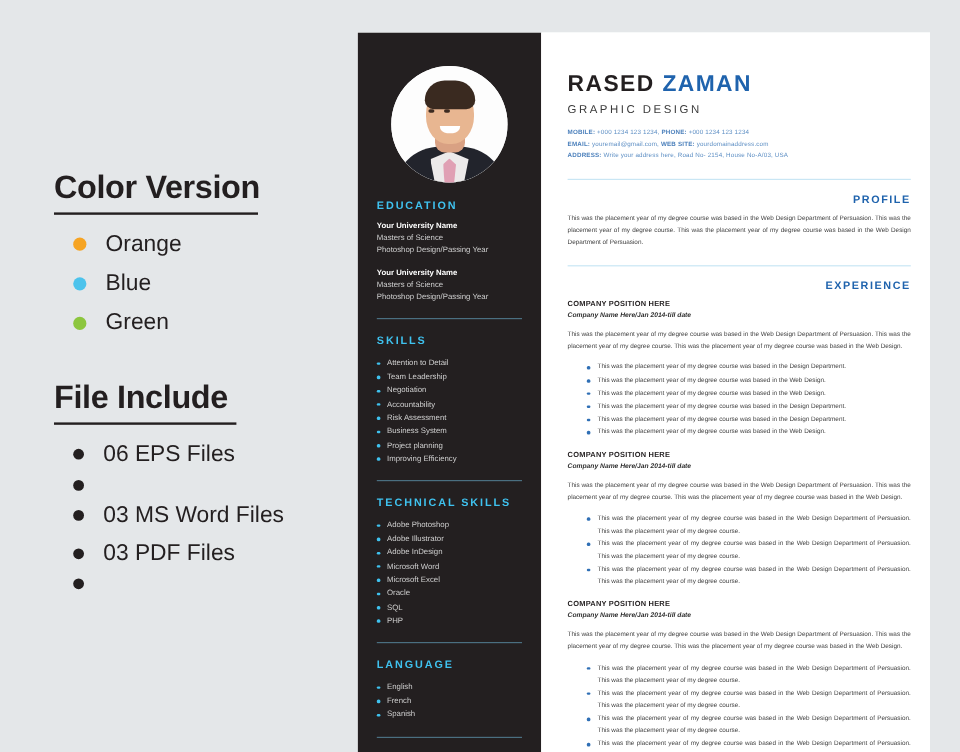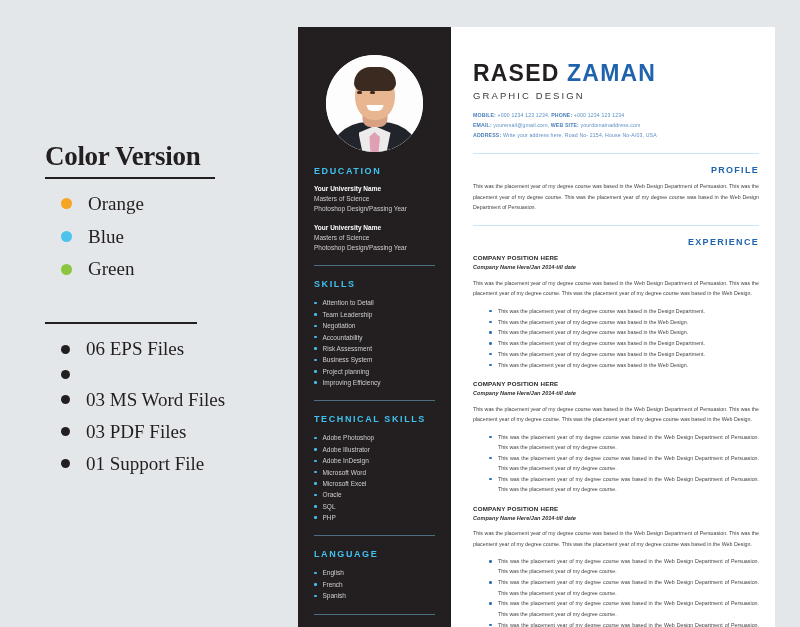--- a/index.html
+++ b/index.html
@@ -17,21 +17,20 @@
 
   
   .promo {
     position: absolute;
     left: 0;
     top: 0;
     width: 298px;
     height: 627px;
     box-sizing: border-box;
     padding: 142px 0 0 45px;
-    font-family: Liberation Serif, serif;
   }
   .promo-heading {
     font-size: 27px;
     font-weight: bold;
     color: #231f20;
     letter-spacing: -0.3px;
     margin: 0;
     line-height: 1.1;
     display: inline-block;
   }
@@ -236,21 +235,21 @@
 
   
   .main {
     flex: 1 1 auto;
     background: #ffffff;
     box-sizing: border-box;
     padding: 34px 16px 0 22px;
     position: relative;
   }
   .name-line {
-    font-size: 23px;
+    font-size: 19px;
     font-weight: bold;
     letter-spacing: 1.2px;
     color: #231f20;
     margin: 0;
     line-height: 1.1;
   }
   .name-line .last { color: #1f63ad; }
   .job-title {
     font-size: 9.5px;
     letter-spacing: 2.1px;
@@ -352,40 +351,40 @@
       <li>
         <span class="dot" style="background:#8cc63e"></span>
         <span>Green</span>
       </li>
     </ul>
   </div>
 
   <div class="spacer-block"></div>
 
   <div>
+    <div class="promo-heading">File Include</div>
     <div class="promo-rule rule-file"></div>
     <ul class="promo-list file-list">
       <li>
         <span class="dot"></span>
         <span>06 EPS Files</span>
       </li>
       <li>
         <span class="dot"></span>
       </li>
       <li>
         <span class="dot"></span>
         <span>03 MS Word Files</span>
       </li>
       <li>
         <span class="dot"></span>
         <span>03 PDF Files</span>
       </li>
       <li>
         <span class="dot"></span>
-        <span>01 Support File</span>
       </li>
     </ul>
   </div>
 </div>
 
 <div class="resume">
 
   <div class="sidebar">
 
     <div class="photo-wrap">

